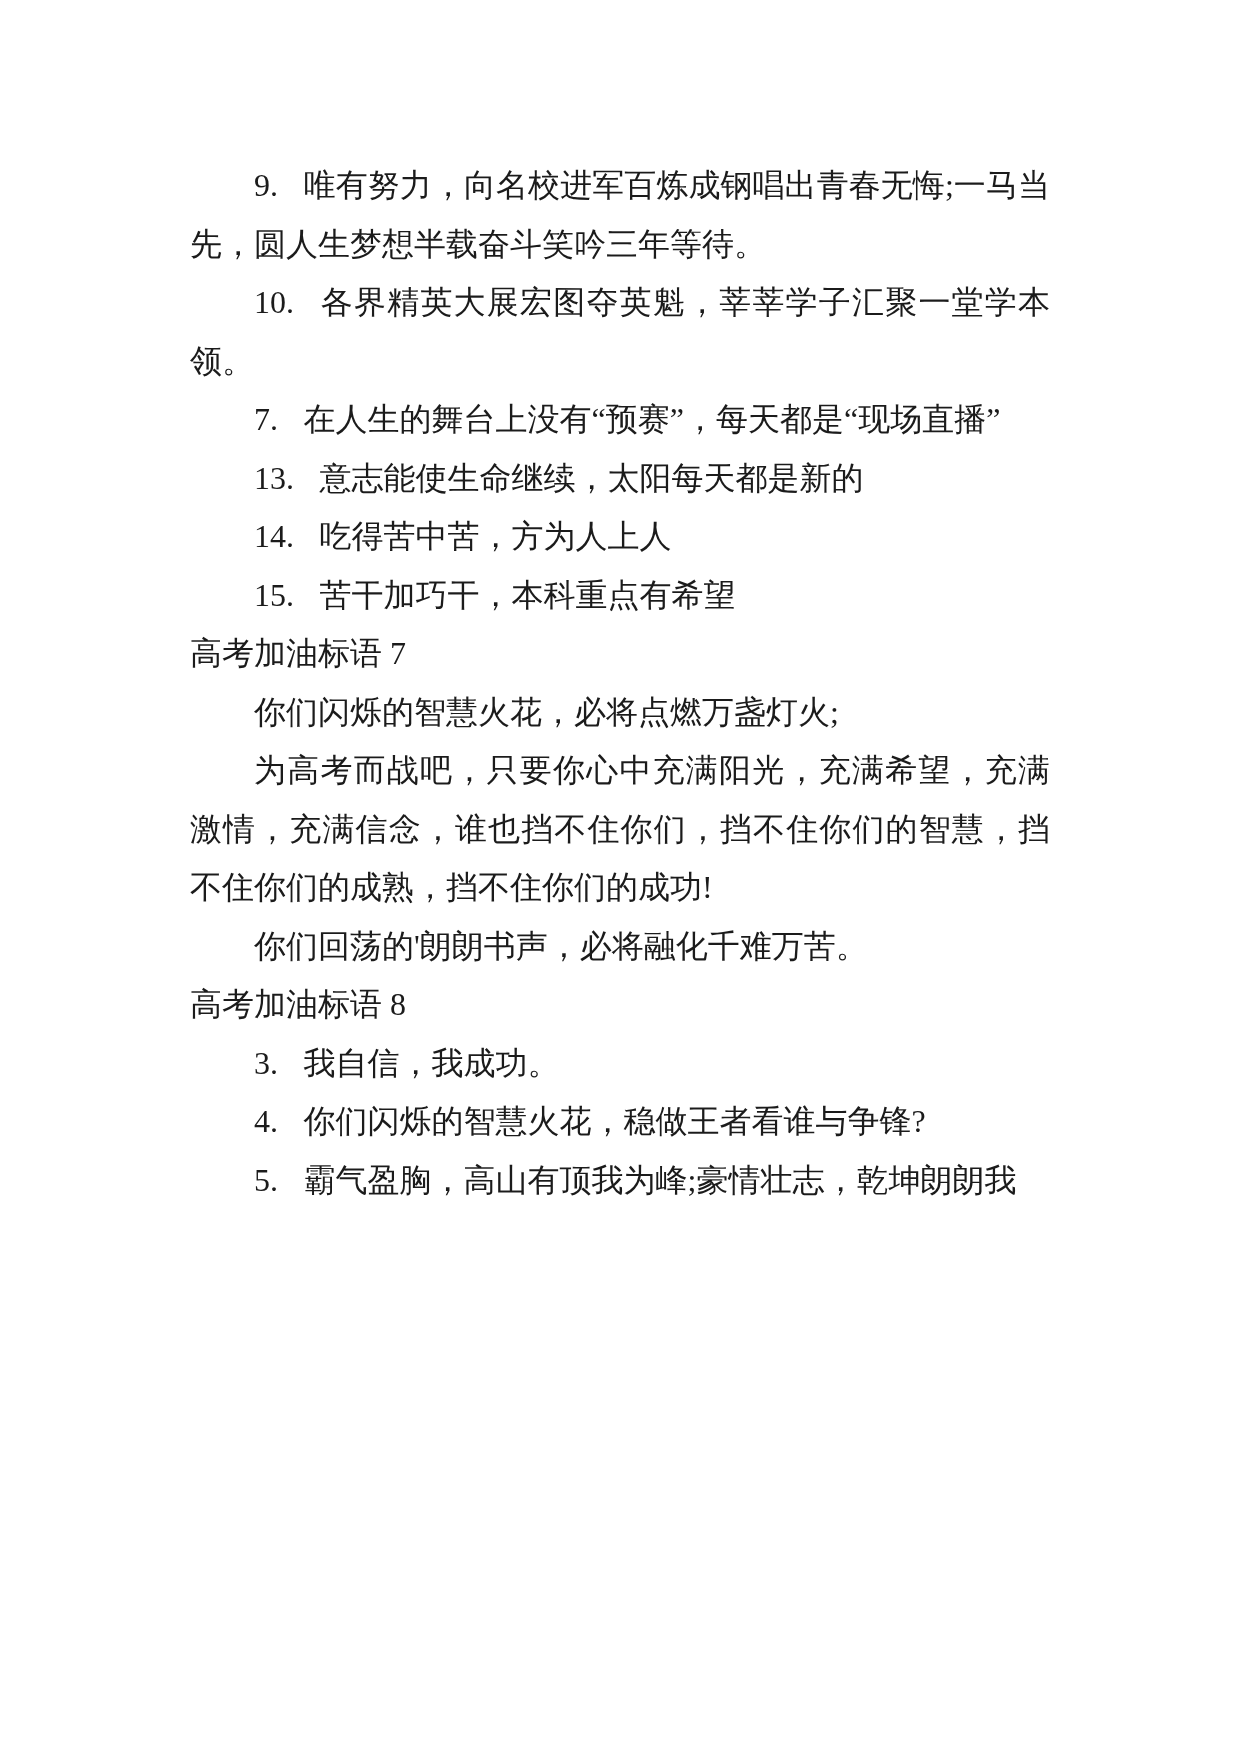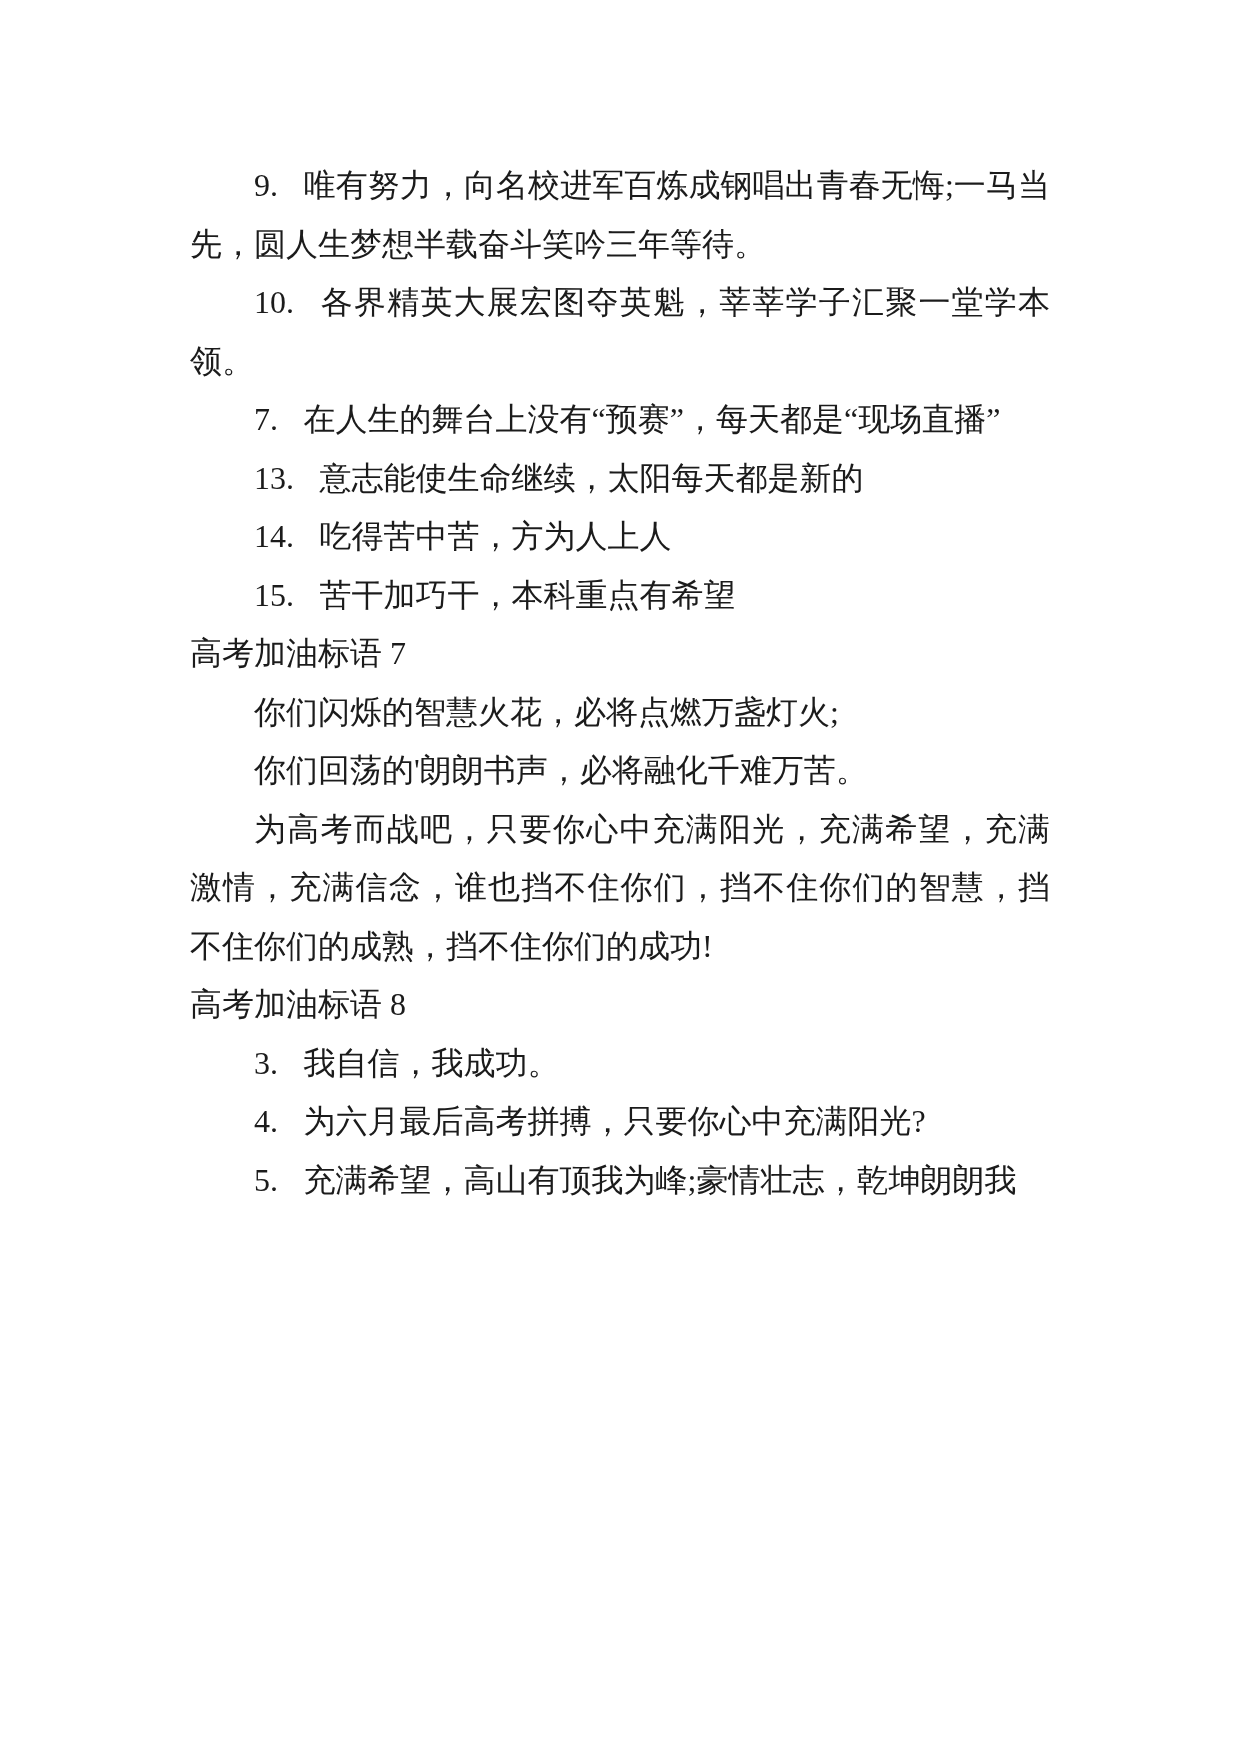--- a/index.html
+++ b/index.html
@@ -72,38 +72,38 @@
   <p class="heading">
     <span>高考加油标语 7</span>
   </p>
 
 
   <p class="paragraph">
     <span>你们闪烁的智慧火花，必将点燃万盏灯火;</span>
   </p>
 
   <p class="paragraph">
-    <span>你们回荡的'朗朗书声，必将融化千难万苦。</span>
+    <span>为高考而战吧，只要你心中充满阳光，充满希望，充满激情，充满信念，谁也挡不住你们，挡不住你们的智慧，挡不住你们的成熟，挡不住你们的成功!</span>
   </p>
 
   <p class="paragraph">
-    <span>为高考而战吧，只要你心中充满阳光，充满希望，充满激情，充满信念，谁也挡不住你们，挡不住你们的智慧，挡不住你们的成熟，挡不住你们的成功!</span>
+    <span>你们回荡的'朗朗书声，必将融化千难万苦。</span>
   </p>
 
   <p class="heading">
     <span>高考加油标语 8</span>
   </p>
 
 
 
   <p class="list_item">
     <span class="num">3.</span><span>我自信，我成功。</span>
   </p>
 
   <p class="list_item">
-    <span class="num">4.</span><span>为六月最后高考拼搏，只要你心中充满阳光?</span>
+    <span class="num">4.</span><span>你们闪烁的智慧火花，稳做王者看谁与争锋?</span>
   </p>
 
   <p class="list_item">
-    <span class="num">5.</span><span>充满希望，高山有顶我为峰;豪情壮志，乾坤朗朗我</span>
+    <span class="num">5.</span><span>霸气盈胸，高山有顶我为峰;豪情壮志，乾坤朗朗我</span>
   </p>
 </main>
 </div>
 
 </body></html>

